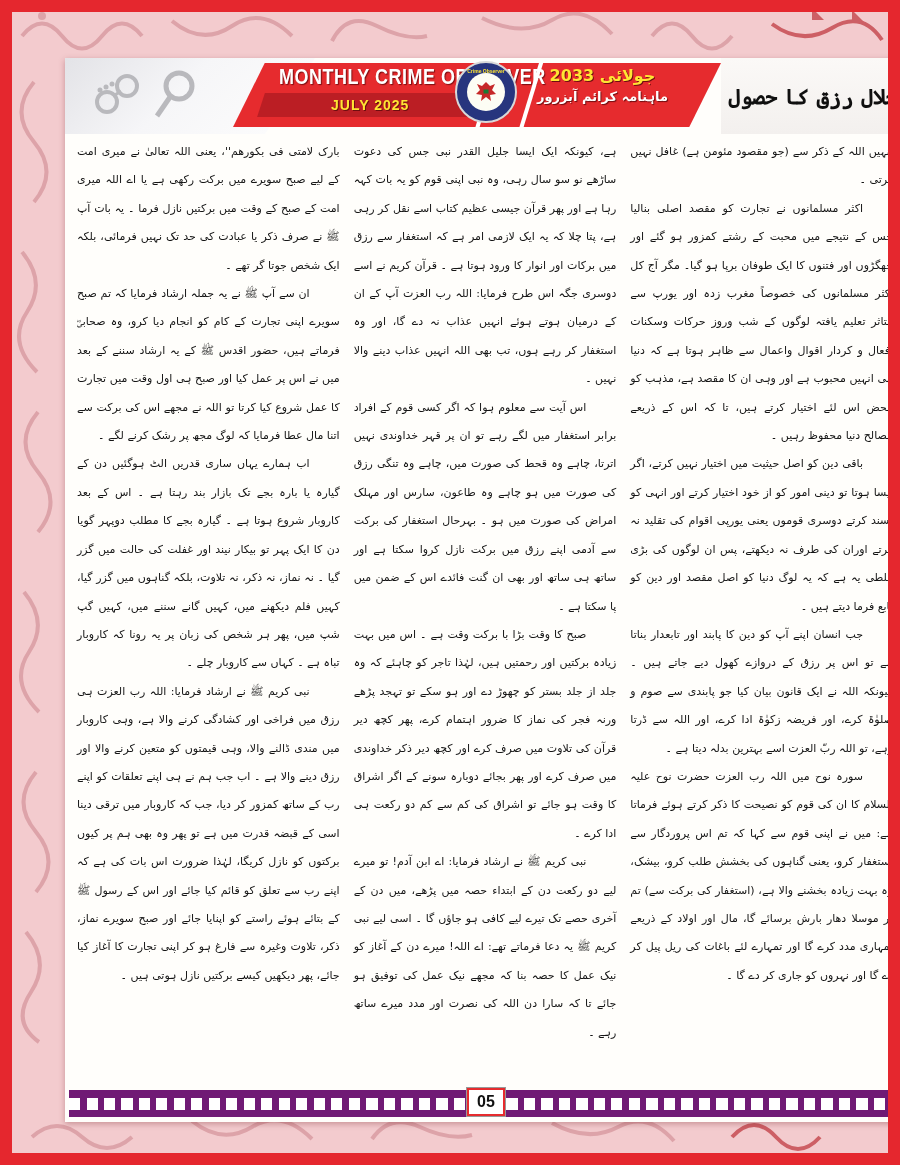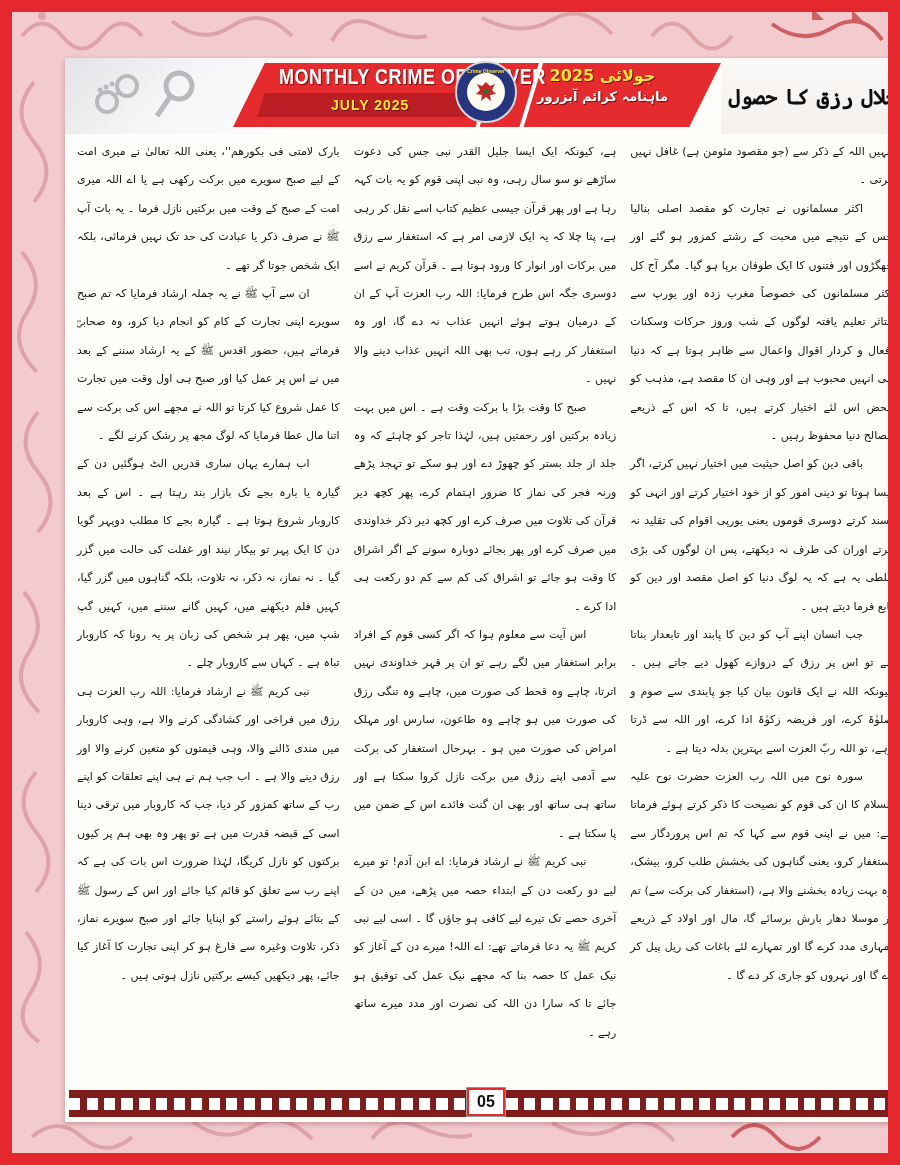--- a/index.html
+++ b/index.html
@@ -25,21 +25,21 @@
   .logo-inner{width:38px;height:38px;border-radius:50%;background:#fdfdf4;display:flex;align-items:center;justify-content:center;position:relative;}
   .logo-ring-text{position:absolute;top:5px;left:0;right:0;text-align:center;color:#ffe533;font-size:5px;font-family:"Liberation Sans",sans-serif;font-weight:bold;z-index:4;}
   .title-zone{position:absolute;right:0;top:0;width:184px;height:76px;display:flex;align-items:center;justify-content:center;background:linear-gradient(180deg,#fbf9f7,#f3f0ee);}
   .art-title{font-family:"DejaVu Serif",serif;font-size:21px;font-weight:bold;color:#101010;direction:rtl;}
   
   .cols{position:absolute;left:5px;right:5px;top:80px;bottom:34px;display:flex;direction:rtl;overflow:hidden;}
   .col{flex:1 1 0;padding:0 7px;direction:rtl;text-align:justify;color:#151515;font-size:11px;line-height:28.4px;overflow:hidden;}
   .col p{margin:0;}
   .col p.ind{text-indent:30px;}
   
-  .foot{position:absolute;left:4px;right:4px;bottom:5px;height:27px;background:#7f1d1d;}
+  .foot{position:absolute;left:4px;right:4px;bottom:5px;height:27px;background:#701a75;}
   .film{position:absolute;left:0;right:0;top:8px;height:12px;background:repeating-linear-gradient(90deg,#fff 0 11px,transparent 11px 17.5px);}
   .pagenum{position:absolute;left:50%;top:-3px;margin-left:-19px;width:38px;height:28px;background:#fff;border:1px solid #999;box-shadow:0 0 0 2px #e62b2e inset;display:flex;align-items:center;justify-content:center;font-family:"Liberation Sans",sans-serif;font-weight:bold;font-size:16px;color:#111;z-index:2;}
 </style>
 </head>
 <body>
 
 <div class="frame">
   <div class="pink-bg">
 
     <svg class="wm" style="left:0;top:-6px;" width="876" height="50" viewBox="0 0 876 50">
@@ -115,21 +115,21 @@
         <div class="banner">
           <div class="en">
             <div class="en-title">MONTHLY CRIME OBSERVER</div>
             <div class="en-strip">
               <span>JULY 2025</span>
             </div>
           </div>
           <div class="slash" style="left:252px;"></div>
           <div class="slash" style="left:296px;"></div>
           <div class="ur">
-            <div class="ur-date">جولائی 2025</div>
+            <div class="ur-date">جولائی 2033</div>
             <div class="ur-mast">ماہنامہ کرائم آبزرور</div>
           </div>
         </div>
 
         <div class="logo">
           <div class="logo-ring-text">Crime Observer</div>
           <div class="logo-inner">
             <svg width="26" height="26" viewBox="0 0 26 26">
               <path d="M13 3 L9 7 L4 5 L7 11 L3 15 L9 16 L8 22 L13 18 L18 22 L17 16 L23 15 L19 11 L22 5 L17 7 Z" fill="#c62828"></path>
               <rect x="10.5" y="10.5" width="5" height="4" fill="#1b7a34"></rect>
@@ -146,22 +146,22 @@
         <div class="col">
           <p>انہیں اللہ کے ذکر سے (جو مقصود مئومن ہے) غافل نہیں کرتی ۔</p>
           <p class="ind">اکثر مسلمانوں نے تجارت کو مقصد اصلی بنالیا جس کے نتیجے میں محبت کے رشتے کمزور ہو گئے اور جھگڑوں اور فتنوں کا ایک طوفان برپا ہو گیا۔ مگر آج کل اکثر مسلمانوں کی خصوصاً مغرب زدہ اور یورپ سے متاثر تعلیم یافتہ لوگوں کے شب وروز حرکات وسکنات افعال و کردار اقوال واعمال سے ظاہر ہوتا ہے کہ دنیا ہی انہیں محبوب ہے اور وہی ان کا مقصد ہے، مذہب کو محض اس لئے اختیار کرتے ہیں، تا کہ اس کے ذریعے مصالح دنیا محفوظ رہیں ۔</p>
           <p class="ind">باقی دین کو اصل حیثیت میں اختیار نہیں کرتے، اگر ایسا ہوتا تو دینی امور کو از خود اختیار کرتے اور انہی کو پسند کرتے دوسری قوموں یعنی یورپی اقوام کی تقلید نہ کرتے اوران کی طرف نہ دیکھتے، پس ان لوگوں کی بڑی غلطی یہ ہے کہ یہ لوگ دنیا کو اصل مقصد اور دین کو تابع فرما دیتے ہیں ۔</p>
           <p class="ind">جب انسان اپنے آپ کو دین کا پابند اور تابعدار بناتا ہے تو اس پر رزق کے دروازے کھول دیے جاتے ہیں ۔ کیونکہ اللہ نے ایک قانون بیان کیا جو پابندی سے صوم و صلوٰۃ کرے، اور فریضہ زکوٰۃ ادا کرے، اور اللہ سے ڈرتا رہے، تو اللہ ربّ العزت اسے بہترین بدلہ دیتا ہے ۔</p>
           <p class="ind">سورہ نوح میں اللہ رب العزت حضرت نوح علیہ السلام کا ان کی قوم کو نصیحت کا ذکر کرتے ہوئے فرماتا ہے: میں نے اپنی قوم سے کہا کہ تم اس پروردگار سے استغفار کرو، یعنی گناہوں کی بخشش طلب کرو، بیشک، وہ بہت زیادہ بخشنے والا ہے، (استغفار کی برکت سے) تم پر موسلا دھار بارش برسائے گا، مال اور اولاد کے ذریعے تمہاری مدد کرے گا اور تمہارے لئے باغات کی ریل پیل کر دے گا اور نہروں کو جاری کر دے گا ۔</p>
 
         </div>
         <div class="col">
           <p>ہے، کیونکہ ایک ایسا جلیل القدر نبی جس کی دعوت ساڑھے نو سو سال رہی، وہ نبی اپنی قوم کو یہ بات کہہ رہا ہے اور پھر قرآن جیسی عظیم کتاب اسے نقل کر رہی ہے، پتا چلا کہ یہ ایک لازمی امر ہے کہ استغفار سے رزق میں برکات اور انوار کا ورود ہوتا ہے ۔ قرآن کریم نے اسے دوسری جگہ اس طرح فرمایا: اللہ رب العزت آپ کے ان کے درمیان ہوتے ہوئے انہیں عذاب نہ دے گا، اور وہ استغفار کر رہے ہوں، تب بھی اللہ انہیں عذاب دینے والا نہیں ۔</p>
+          <p class="ind">اس آیت سے معلوم ہوا کہ اگر کسی قوم کے افراد برابر استغفار میں لگے رہے تو ان پر قہر خداوندی نہیں اترتا، چاہے وہ قحط کی صورت میں، چاہے وہ تنگی رزق کی صورت میں ہو چاہے وہ طاعون، سارس اور مہلک امراض کی صورت میں ہو ۔ بہرحال استغفار کی برکت سے آدمی اپنے رزق میں برکت نازل کروا سکتا ہے اور ساتھ ہی ساتھ اور بھی ان گنت فائدے اس کے ضمن میں پا سکتا ہے ۔</p>
           <p class="ind">صبح کا وقت بڑا با برکت وقت ہے ۔ اس میں بہت زیادہ برکتیں اور رحمتیں ہیں، لہٰذا تاجر کو چاہئے کہ وہ جلد از جلد بستر کو چھوڑ دے اور ہو سکے تو تہجد پڑھے ورنہ فجر کی نماز کا ضرور اہتمام کرے، پھر کچھ دیر قرآن کی تلاوت میں صرف کرے اور کچھ دیر ذکر خداوندی میں صرف کرے اور پھر بجائے دوبارہ سونے کے اگر اشراق کا وقت ہو جائے تو اشراق کی کم سے کم دو رکعت ہی ادا کرے ۔</p>
-          <p class="ind">اس آیت سے معلوم ہوا کہ اگر کسی قوم کے افراد برابر استغفار میں لگے رہے تو ان پر قہر خداوندی نہیں اترتا، چاہے وہ قحط کی صورت میں، چاہے وہ تنگی رزق کی صورت میں ہو چاہے وہ طاعون، سارس اور مہلک امراض کی صورت میں ہو ۔ بہرحال استغفار کی برکت سے آدمی اپنے رزق میں برکت نازل کروا سکتا ہے اور ساتھ ہی ساتھ اور بھی ان گنت فائدے اس کے ضمن میں پا سکتا ہے ۔</p>
           <p class="ind">نبی کریم ﷺ نے ارشاد فرمایا: اے ابن آدم! تو میرے لیے دو رکعت دن کے ابتداء حصہ میں پڑھے، میں دن کے آخری حصے تک تیرے لیے کافی ہو جاؤں گا ۔ اسی لیے نبی کریم ﷺ یہ دعا فرماتے تھے: اے اللہ! میرے دن کے آغاز کو نیک عمل کا حصہ بنا کہ مجھے نیک عمل کی توفیق ہو جائے تا کہ سارا دن اللہ کی نصرت اور مدد میرے ساتھ رہے ۔</p>
 
         </div>
         <div class="col">
           <p>بارک لامتی فی بکورھم''، یعنی اللہ تعالیٰ نے میری امت کے لیے صبح سویرے میں برکت رکھی ہے یا اے اللہ میری امت کے صبح کے وقت میں برکتیں نازل فرما ۔ یہ بات آپ ﷺ نے صرف ذکر یا عبادت کی حد تک نہیں فرمائی، بلکہ ایک شخص جوتا گر تھے ۔</p>
           <p class="ind">ان سے آپ ﷺ نے یہ جملہ ارشاد فرمایا کہ تم صبح سویرے اپنی تجارت کے کام کو انجام دیا کرو، وہ صحابیؓ فرماتے ہیں، حضور اقدس ﷺ کے یہ ارشاد سننے کے بعد میں نے اس پر عمل کیا اور صبح ہی اول وقت میں تجارت کا عمل شروع کیا کرتا تو اللہ نے مجھے اس کی برکت سے اتنا مال عطا فرمایا کہ لوگ مجھ پر رشک کرنے لگے ۔</p>
           <p class="ind">اب ہمارے یہاں ساری قدریں الٹ ہوگئیں دن کے گیارہ یا بارہ بجے تک بازار بند رہتا ہے ۔ اس کے بعد کاروبار شروع ہوتا ہے ۔ گیارہ بجے کا مطلب دوپہر گویا دن کا ایک پہر تو بیکار نیند اور غفلت کی حالت میں گزر گیا ۔ نہ نماز، نہ ذکر، نہ تلاوت، بلکہ گناہوں میں گزر گیا، کہیں فلم دیکھنے میں، کہیں گانے سننے میں، کہیں گپ شپ میں، پھر ہر شخص کی زبان پر یہ رونا کہ کاروبار تباہ ہے ۔ کہاں سے کاروبار چلے ۔</p>
           <p class="ind">نبی کریم ﷺ نے ارشاد فرمایا: اللہ رب العزت ہی رزق میں فراخی اور کشادگی کرنے والا ہے، وہی کاروبار میں مندی ڈالنے والا، وہی قیمتوں کو متعین کرنے والا اور رزق دینے والا ہے ۔ اب جب ہم نے ہی اپنے تعلقات کو اپنے رب کے ساتھ کمزور کر دیا، جب کہ کاروبار میں ترقی دینا اسی کے قبضہ قدرت میں ہے تو پھر وہ بھی ہم پر کیوں برکتوں کو نازل کریگا، لہٰذا ضرورت اس بات کی ہے کہ اپنے رب سے تعلق کو قائم کیا جائے اور اس کے رسول ﷺ کے بتائے ہوئے راستے کو اپنایا جائے اور صبح سویرے نماز، ذکر، تلاوت وغیرہ سے فارغ ہو کر اپنی تجارت کا آغاز کیا جائے، پھر دیکھیں کیسے برکتیں نازل ہوتی ہیں ۔</p>
         </div>
       </div>

